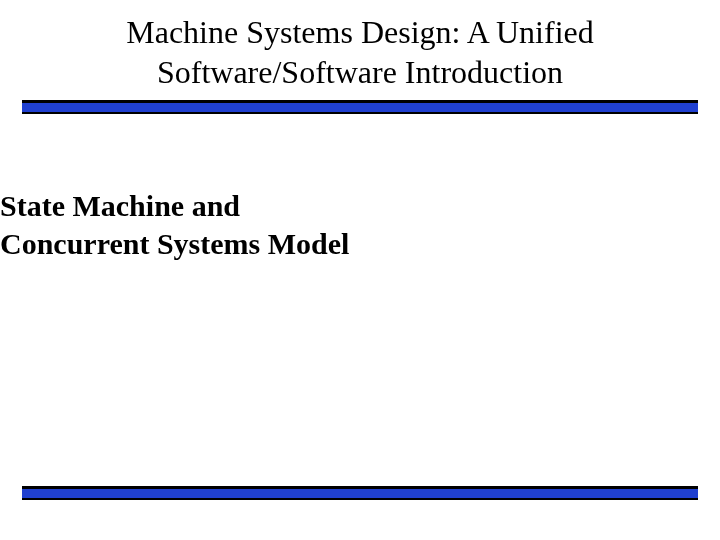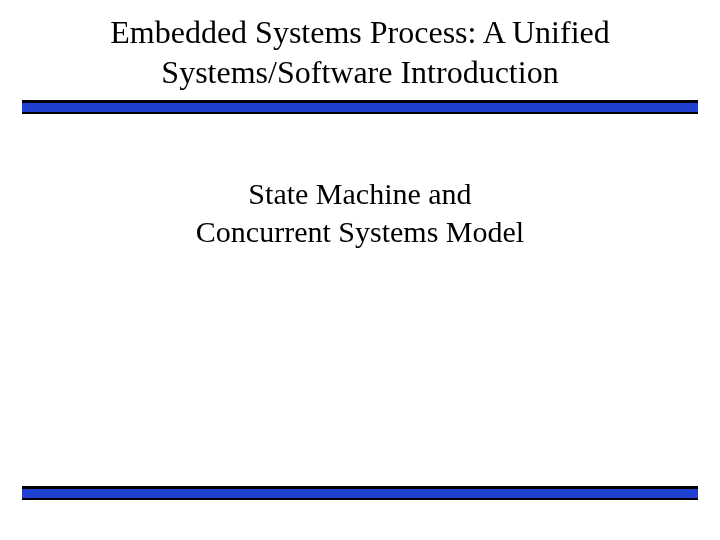--- a/index.html
+++ b/index.html
@@ -52,38 +52,37 @@
     }
     .bar-inner::before {
       content: '';
       display: block;
       width: 100%;
       height: 100%;
       background: #2040d0;
     }
     .subtitle {
       position: absolute;
-      top: 175px;
+      top: 187px;
       left: 0;
       right: 0;
-      text-align: center;
       font-size: 30px;
-      font-weight: normal;
+      font-weight: bold;
       color: #000000;
       line-height: 1.25;
     }
   </style>
 </head>
 <body>
 
 <div class="slide">
 
   <div class="header-title">
-    <span>Embedded Systems Process: A Unified</span><br>
-    <span>Systems/Software Introduction</span>
+    <span>Machine Systems Design: A Unified</span><br>
+    <span>Software/Software Introduction</span>
   </div>
 
   <div class="top-bar">
     <div class="bar-inner"></div>
   </div>
 
   <div class="subtitle">
     <span>State Machine and</span><br>
     <span>Concurrent Systems Model</span>
   </div>

